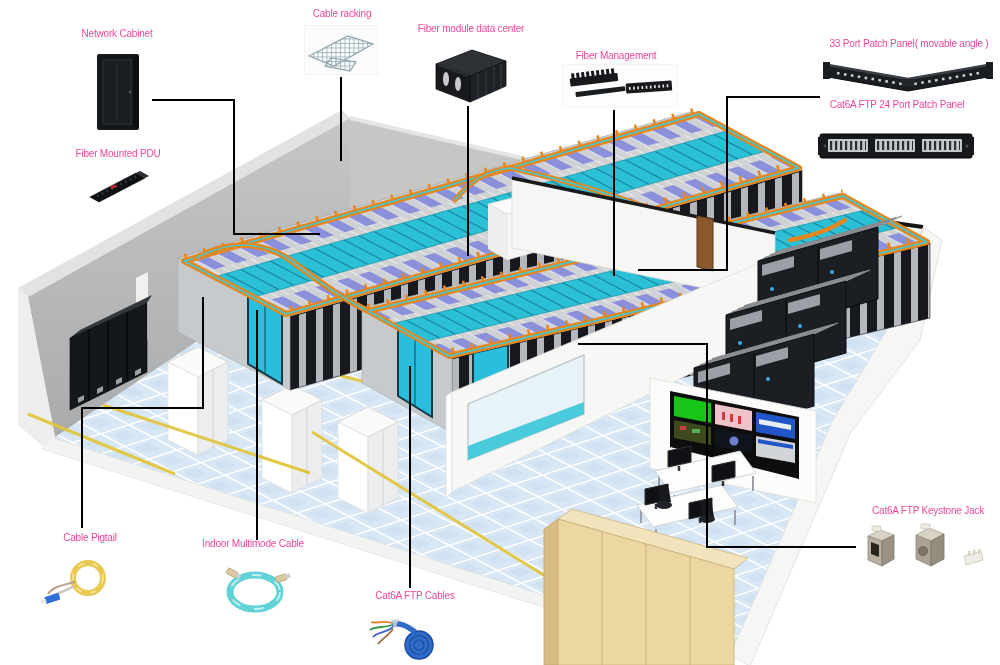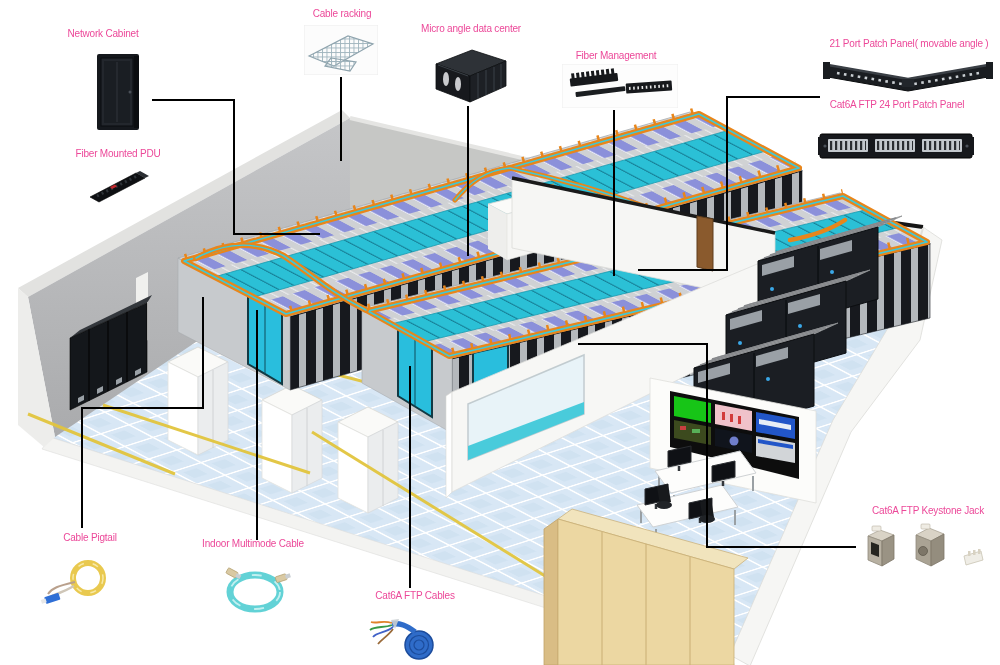--- a/index.html
+++ b/index.html
@@ -274,25 +274,25 @@
       <path d="M468,106 L468,256"></path>
       <path d="M614,110 L614,276"></path>
       <path d="M820,97 L727,97 L727,270 L638,270"></path>
       <path d="M82,528 L82,408 L203,408 L203,297"></path>
       <path d="M257,540 L257,310"></path>
       <path d="M410,588 L410,366"></path>
       <path d="M856,547 L707,547 L707,344 L578,344"></path>
     </g>
   </svg>
 
-  <div class="co-label" style="left:103px;top:28px">Network Cabinet</div>
+  <div class="co-label" style="left:117px;top:28px">Network Cabinet</div>
   <div class="co-label" style="left:342px;top:8px">Cable racking</div>
-  <div class="co-label" style="left:471px;top:23px">Micro angle data center</div>
+  <div class="co-label" style="left:471px;top:23px">Fiber module data center</div>
   <div class="co-label" style="left:616px;top:50px">Fiber Management</div>
-  <div class="co-label" style="left:909px;top:38px">21 Port Patch Panel( movable angle )</div>
+  <div class="co-label" style="left:909px;top:38px">33 Port Patch Panel( movable angle )</div>
   <div class="co-label" style="left:897px;top:99px">Cat6A FTP 24 Port Patch Panel</div>
   <div class="co-label" style="left:118px;top:148px">Fiber Mounted PDU</div>
   <div class="co-label" style="left:90px;top:532px">Cable Pigtail</div>
   <div class="co-label" style="left:253px;top:538px">Indoor Multimode Cable</div>
   <div class="co-label" style="left:415px;top:590px">Cat6A FTP Cables</div>
   <div class="co-label" style="left:928px;top:505px">Cat6A FTP Keystone Jack</div>
 
   <div class="co-img" style="left:94px;top:52px;width:48px;height:80px">
     <svg viewBox="0 0 48 80">
       <rect x="3" y="2" width="42" height="76" rx="2" fill="#15181d"></rect>

